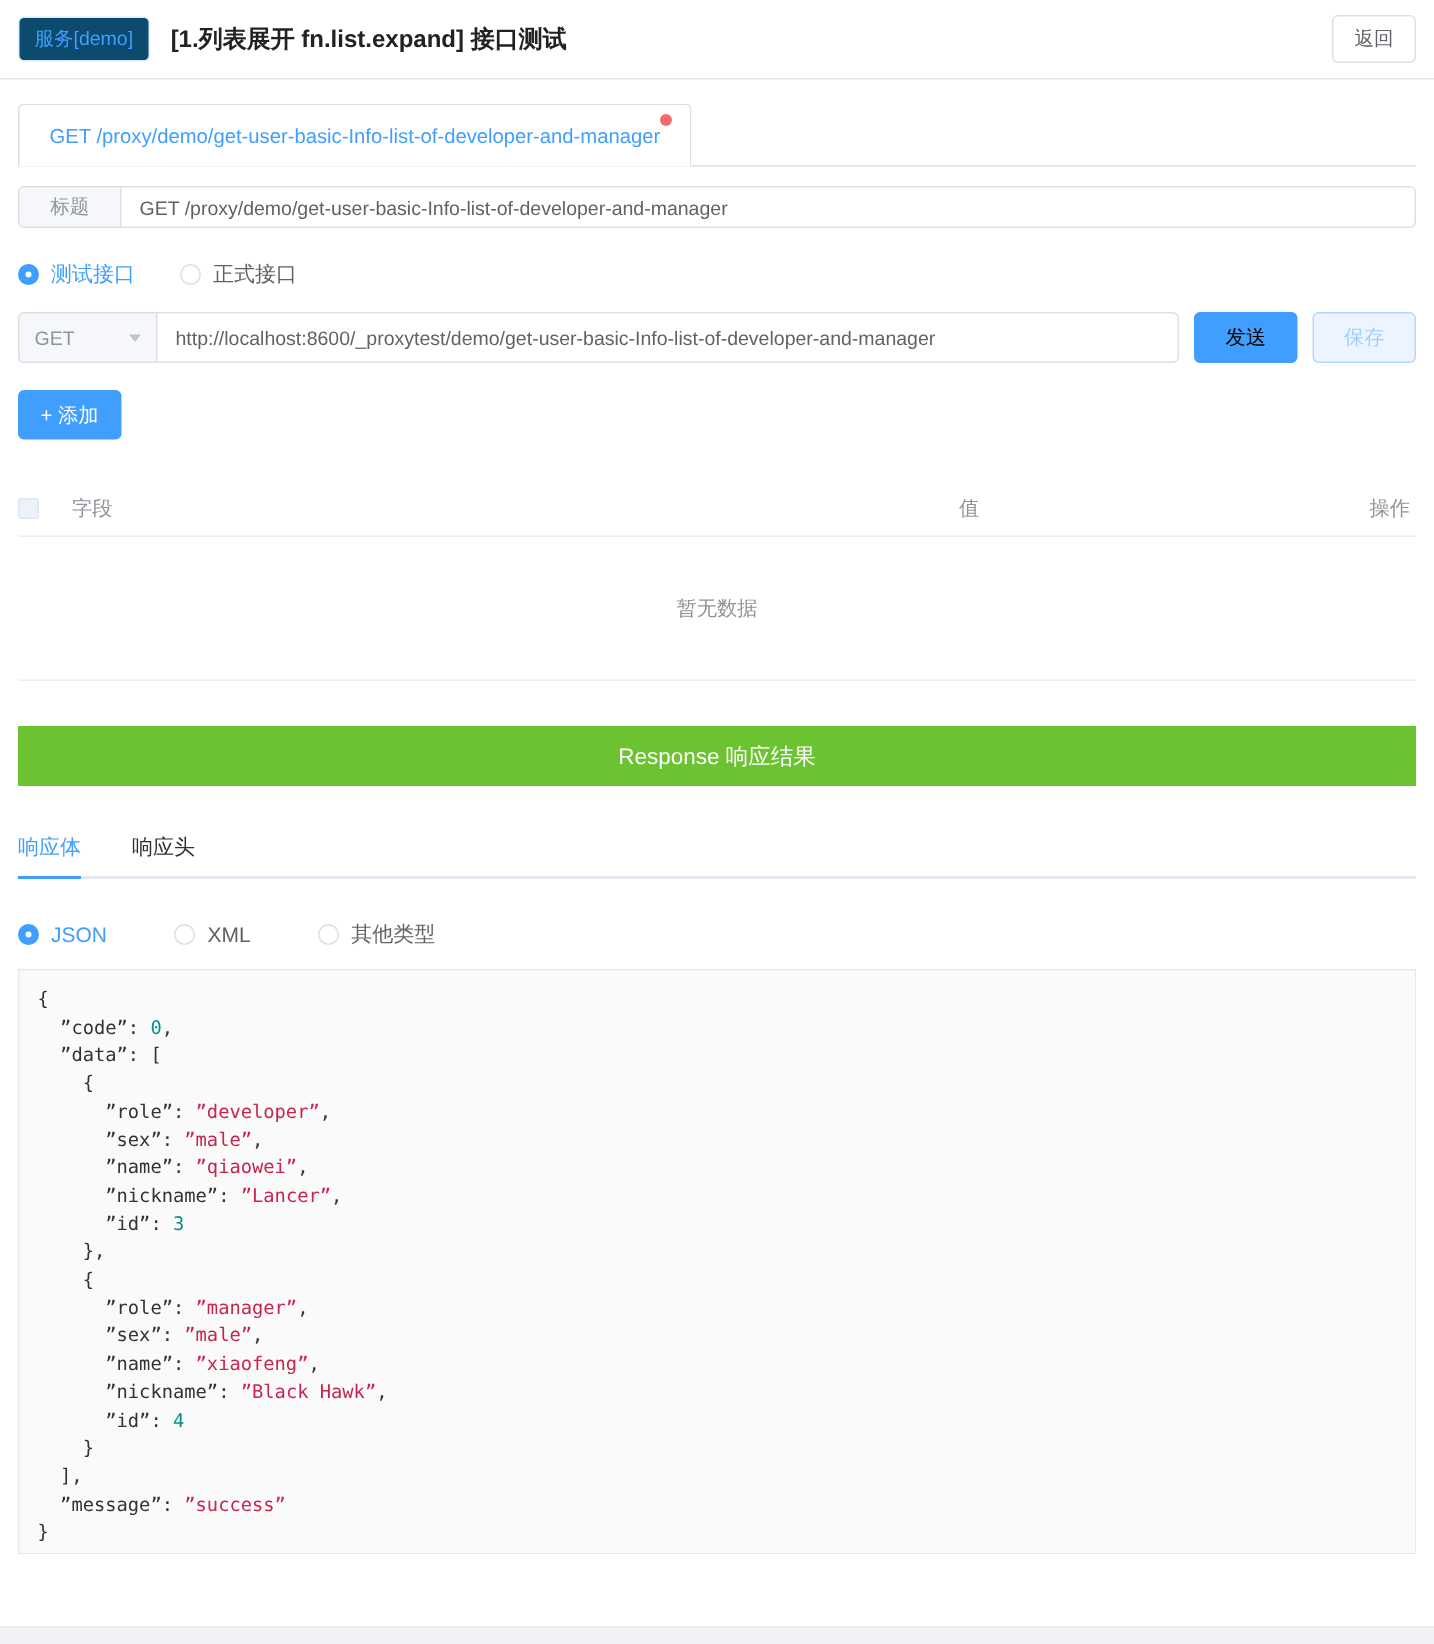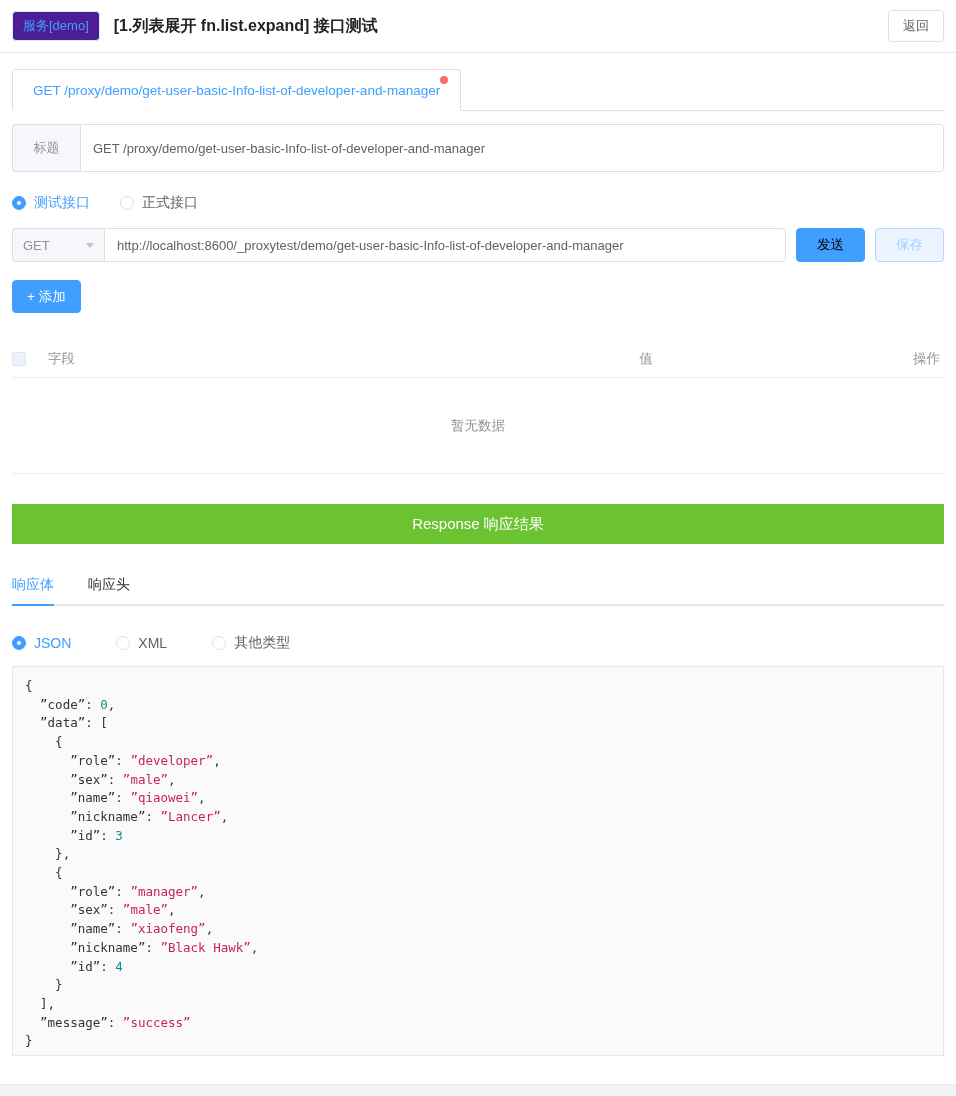--- a/index.html
+++ b/index.html
@@ -18,21 +18,21 @@
   .header {
     height: 53px;
     border-bottom: 1px solid #e4e7ed;
     display: flex;
     align-items: center;
     padding: 0 12px;
   }
   .svc-badge {
     display:inline-flex; align-items:center; justify-content:center;
     height: 30px; padding: 0 10px;
-    background: #4c1d95;
+    background: #0c4a6e;
     border: 1px solid #d9ecff;
     border-radius: 4px;
     color: #409eff;
     font-size: 13px;
     white-space: nowrap;
   }
   .page-title {
     margin-left: 14px;
     font-size: 16px;
     font-weight: bold;
@@ -81,21 +81,21 @@
     top: 6px; right: 12px;
     width: 8px; height: 8px;
     border-radius: 50%;
     background: #f56c6c;
   }
 
   
   .row { margin: 0 12px; }
   .input-group {
     display: flex;
-    height: 48px;
+    height: 28px;
     margin-top: 13px;
   }
   .input-prepend {
     display: flex; align-items: center; justify-content: center;
     min-width: 68px;
     padding: 0 14px;
     background: #f5f7fa;
     border: 1px solid #dcdfe6;
     border-right: none;
     border-radius: 4px 0 0 4px;

